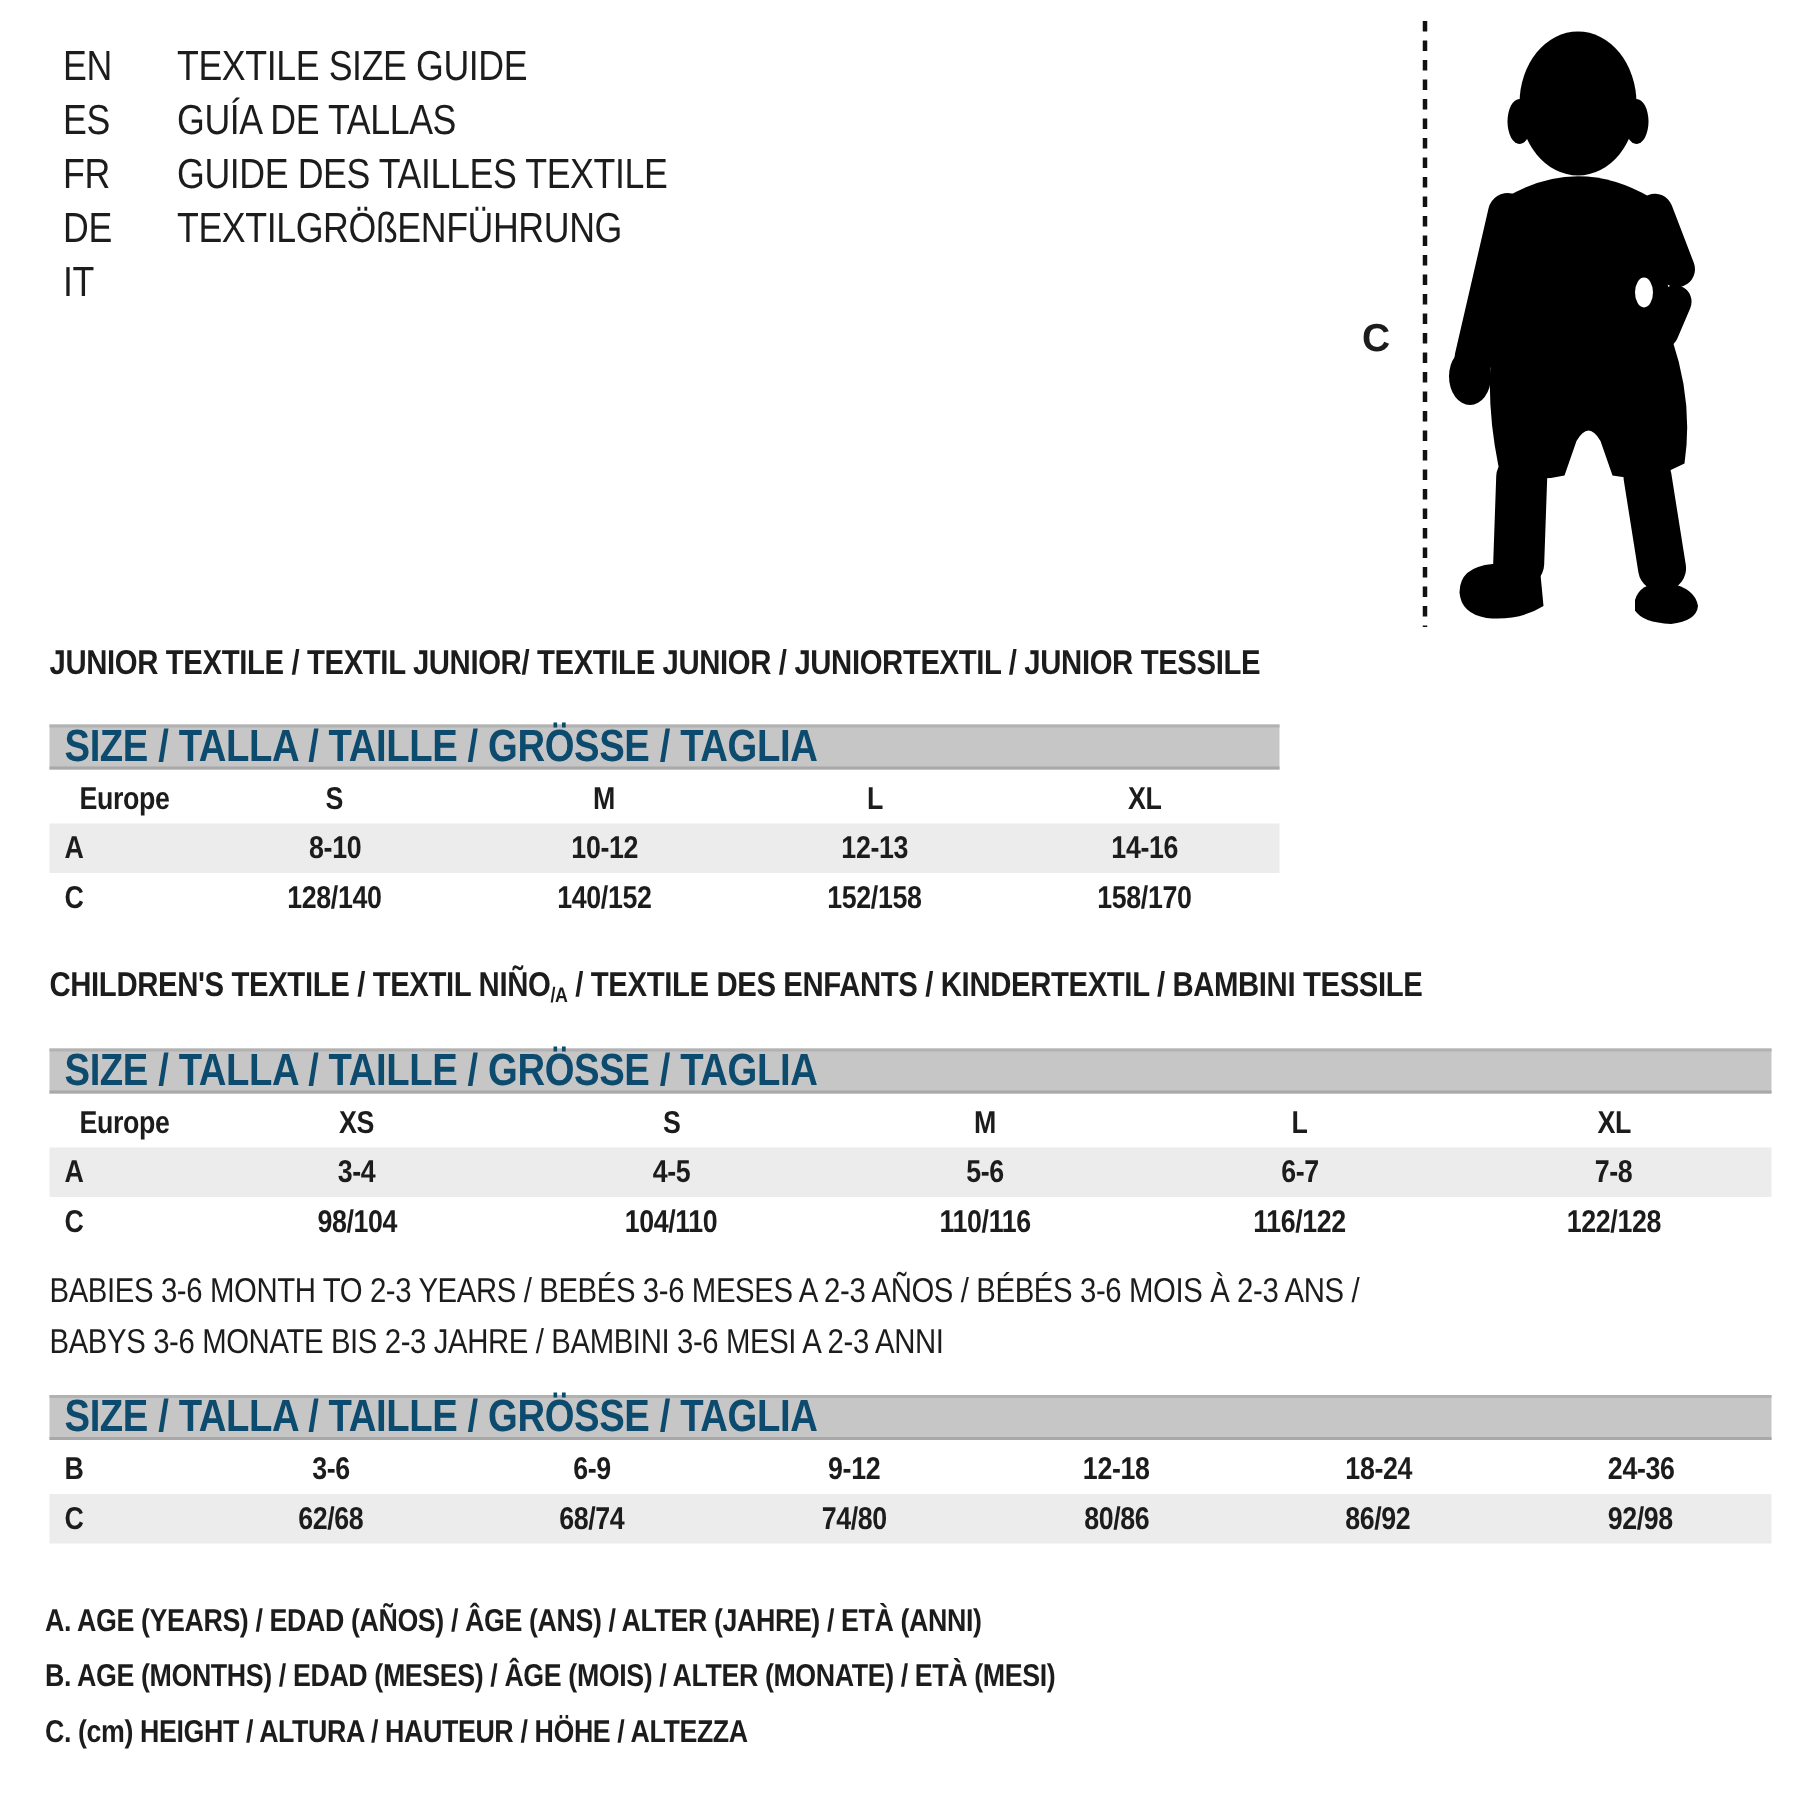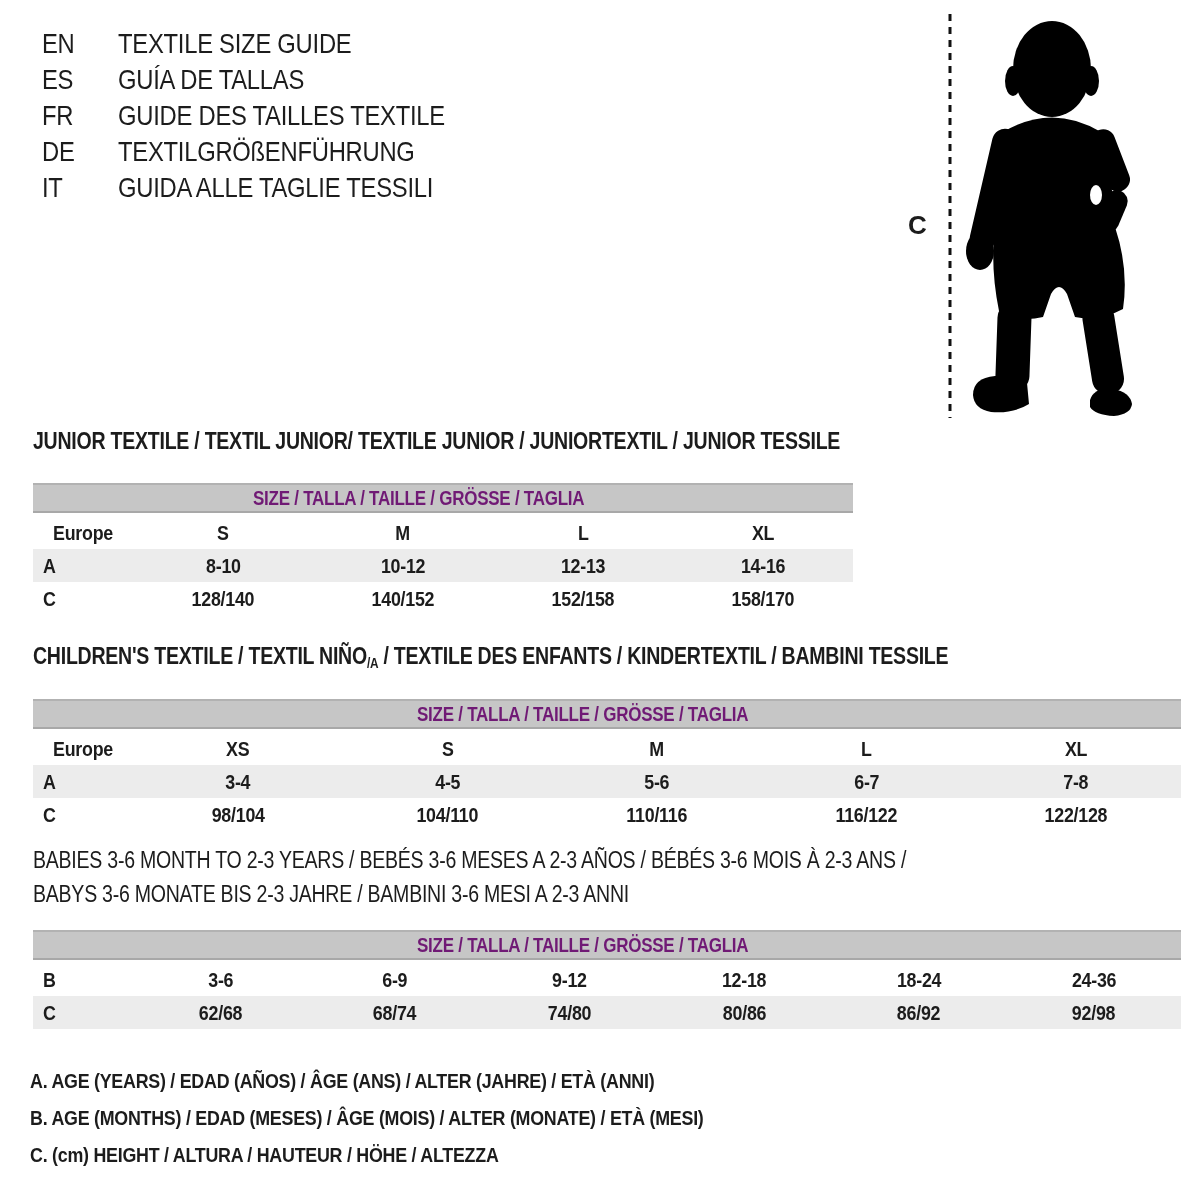--- a/index.html
+++ b/index.html
@@ -42,21 +42,21 @@
   .title-sub { font-size:14px; vertical-align:-4px; }
 
   .size-bar {
     height:30px;
     background:#c6c6c6;
     border-top:2px solid #b2b2b2;
     border-bottom:2px solid #a8a8a8;
     display:flex; align-items:center;
     padding-left:10px;
     margin-bottom:3px;
-    font-size:20px; font-weight:700; color:#701a75;justify-content:center;
+    font-size:30px; font-weight:700; color:#0c4a6e;
   }
   .trow { display:flex; height:33px; align-items:center; font-size:21px; font-weight:700; }
   .trow.shaded { background:#ececec; }
   .tlabel { flex:0 0 100px; width:100px; padding-left:10px; }
   .tcell  { flex:1; text-align:center; }
   .europe-label { font-weight:700;text-align:center; }
 
   
   .notes { position:absolute; left:30px; top:1062px; }
   .note-line { font-size:21px; font-weight:700; line-height:37px; }
@@ -76,21 +76,20 @@
   <div class="lang-row">
     <span class="lang-code"><span class="cnd">FR</span></span>
     <span class="lang-title"><span class="cnd">GUIDE DES TAILLES TEXTILE</span></span>
   </div>
   <div class="lang-row">
     <span class="lang-code"><span class="cnd">DE</span></span>
     <span class="lang-title"><span class="cnd">TEXTILGRÖßENFÜHRUNG</span></span>
   </div>
   <div class="lang-row">
     <span class="lang-code"><span class="cnd">IT</span></span>
-    <span class="lang-title"><span class="cnd">GUIDA ALLE TAGLIE TESSILI</span></span>
   </div>
 </div>
 
 <div class="figure-area">
   <span class="figure-label">C</span>
   <svg class="dash-line" width="6" height="404">
     <line x1="3" y1="0" x2="3" y2="404" stroke="#111" stroke-width="3" stroke-dasharray="7 6"></line>
   </svg>
   <svg class="silhouette" width="180" height="402" viewBox="0 0 180 400">
     <g fill="#000">

